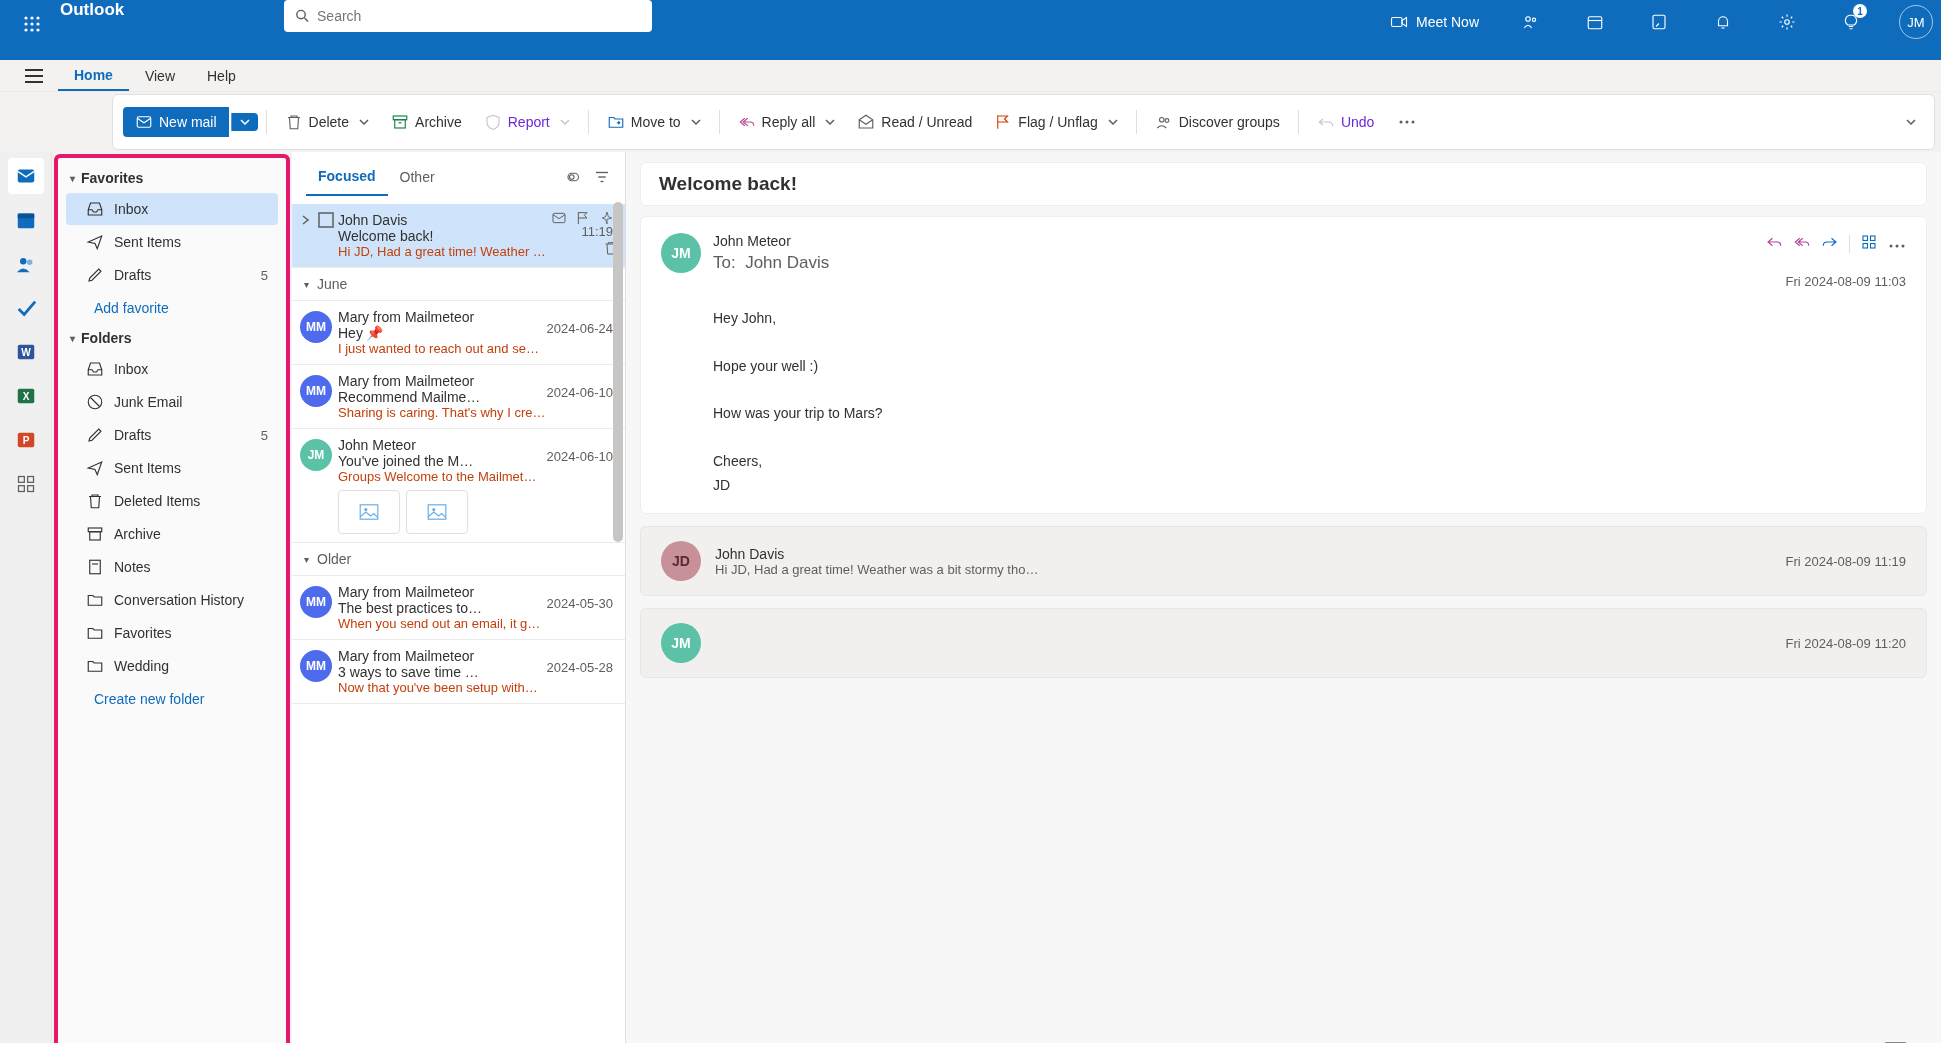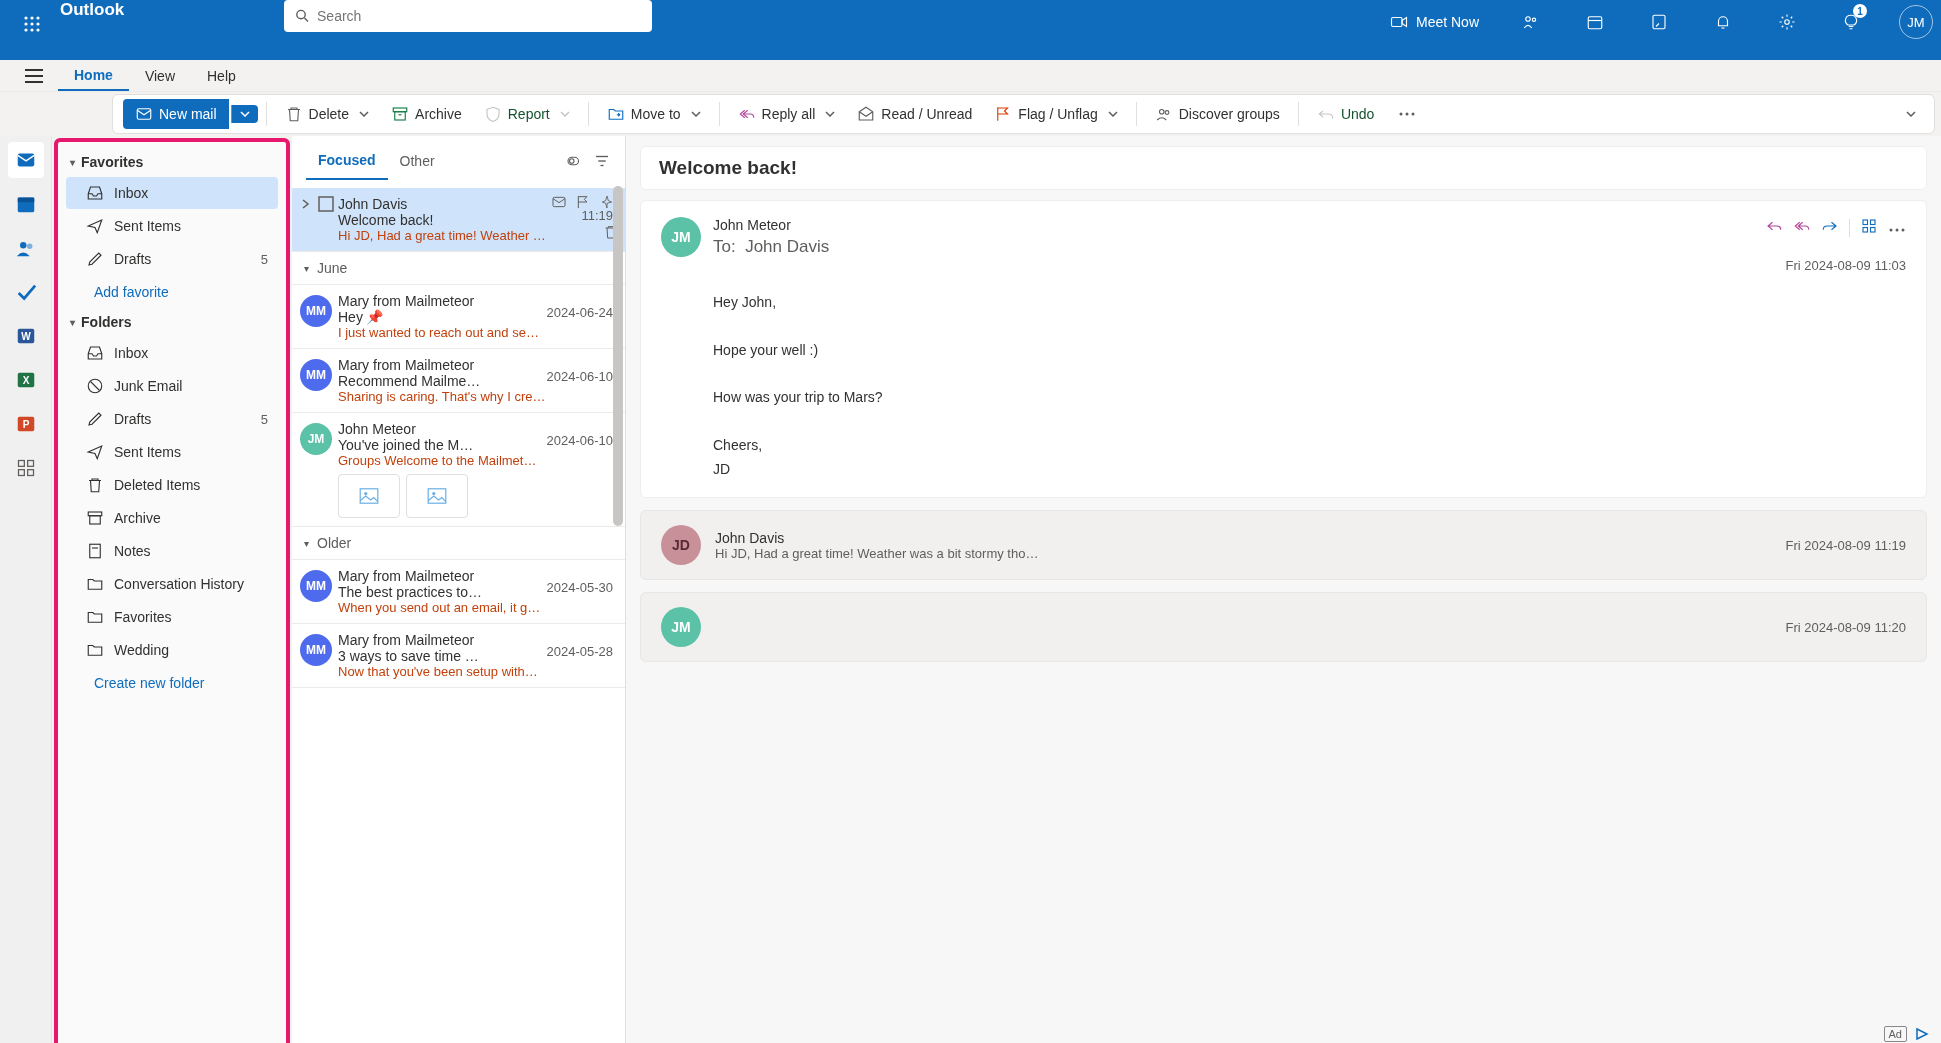--- a/index.html
+++ b/index.html
@@ -16,23 +16,23 @@
 .topicon { width:44px; height:44px; display:flex; align-items:center; justify-content:center; cursor:pointer; position:relative; }
 .topicon svg { stroke:#fff; fill:none; }
 .badge { position:absolute; top:4px; right:6px; background:#fff; color:#0f6cbd; font-size:10px; width:14px; height:14px; border-radius:7px; display:flex; align-items:center; justify-content:center; font-weight:600; }
 .avatar-top { width:34px; height:34px; border-radius:50%; border:1px solid rgba(255,255,255,.6); display:flex; align-items:center; justify-content:center; font-size:13px; color:#fff; margin-left:6px; cursor:pointer; }
 
 .tabstrip { height:32px; background:#f3f2f1; display:flex; align-items:center; padding-left:10px; border-bottom:1px solid #edebe9; }
 .hamburger { width:48px; display:flex; align-items:center; justify-content:center; cursor:pointer; }
 .tab { padding: 6px 16px; cursor:pointer; color:#323130; }
 .tab.active { color:#0f6cbd; font-weight:600; border-bottom:2px solid #0f6cbd; }
 
-.ribbon { height:40px; background:#fff; display:flex; align-items:center; padding: 0 8px 0 66px; border:1px solid #e1dfdd; border-radius:6px; margin:2px 6px 2px 60px; gap:2px; }
+.ribbon { height:56px; background:#fff; display:flex; align-items:center; padding: 0 8px 0 66px; border:1px solid #e1dfdd; border-radius:6px; margin:2px 6px 2px 60px; gap:2px; }
 .ribbon-btn { display:flex; align-items:center; gap:6px; padding: 4px 10px; cursor:pointer; color:#323130; border-radius:4px; position:relative; }
-.ribbon-btn.disabled { color:#14532d; }
+.ribbon-btn.disabled { color:#6d28d9; }
 .ribbon-btn svg { flex-shrink:0; }
 .newmail { background:#0f6cbd; color:#fff; border-radius:4px 0 0 4px; padding:6px 12px; }
 .newmail-drop { background:#0f6cbd; color:#fff; border-radius:0 4px 4px 0; padding:6px 8px; border-left:1px solid rgba(255,255,255,.3); }
 .divider { width:1px; height:24px; background:#e1dfdd; margin:0 6px; }
 
 .main { display:flex; height: calc(100% - 127px); }
 .leftrail { width:52px; background:#f0f0f0; border-right:1px solid #e5e5e5; display:flex; flex-direction:column; align-items:center; padding-top:6px; gap:8px; }
 .railitem { width:36px; height:36px; display:flex; align-items:center; justify-content:center; cursor:pointer; border-radius:4px; }
 .railitem.active { background:#fff; }
 

